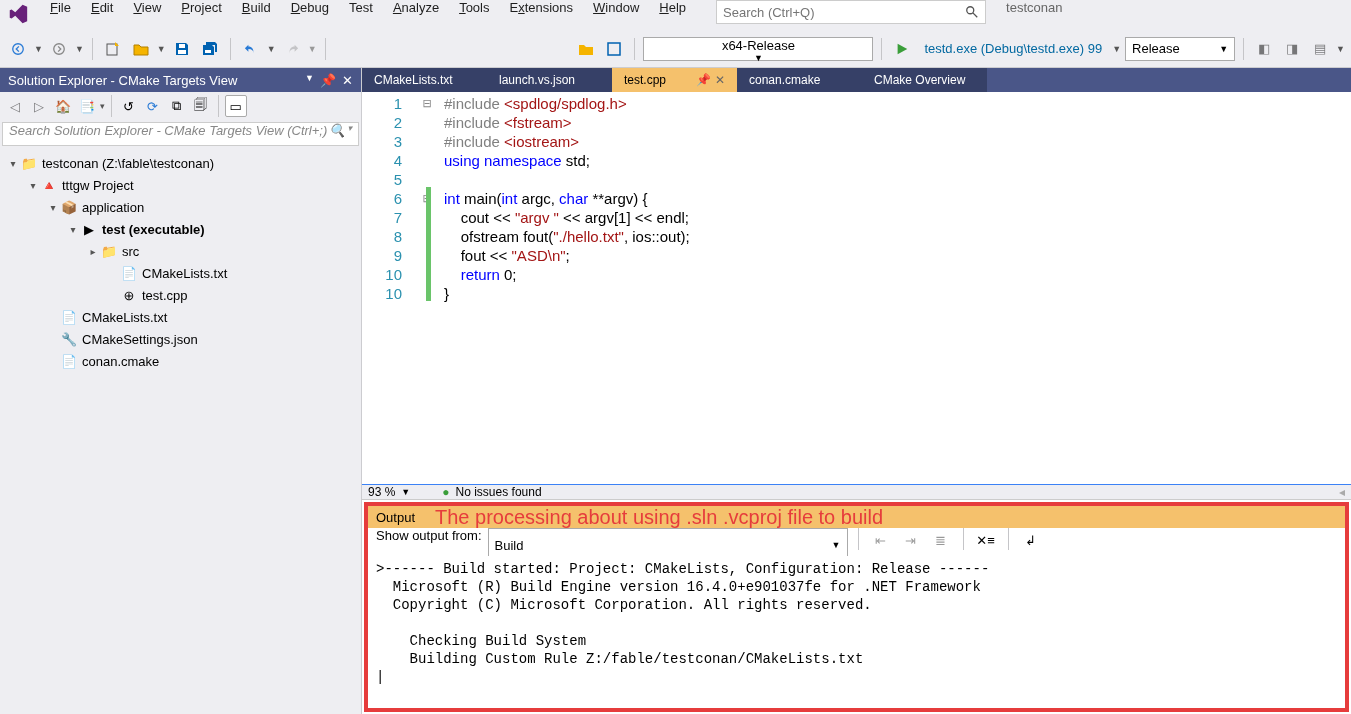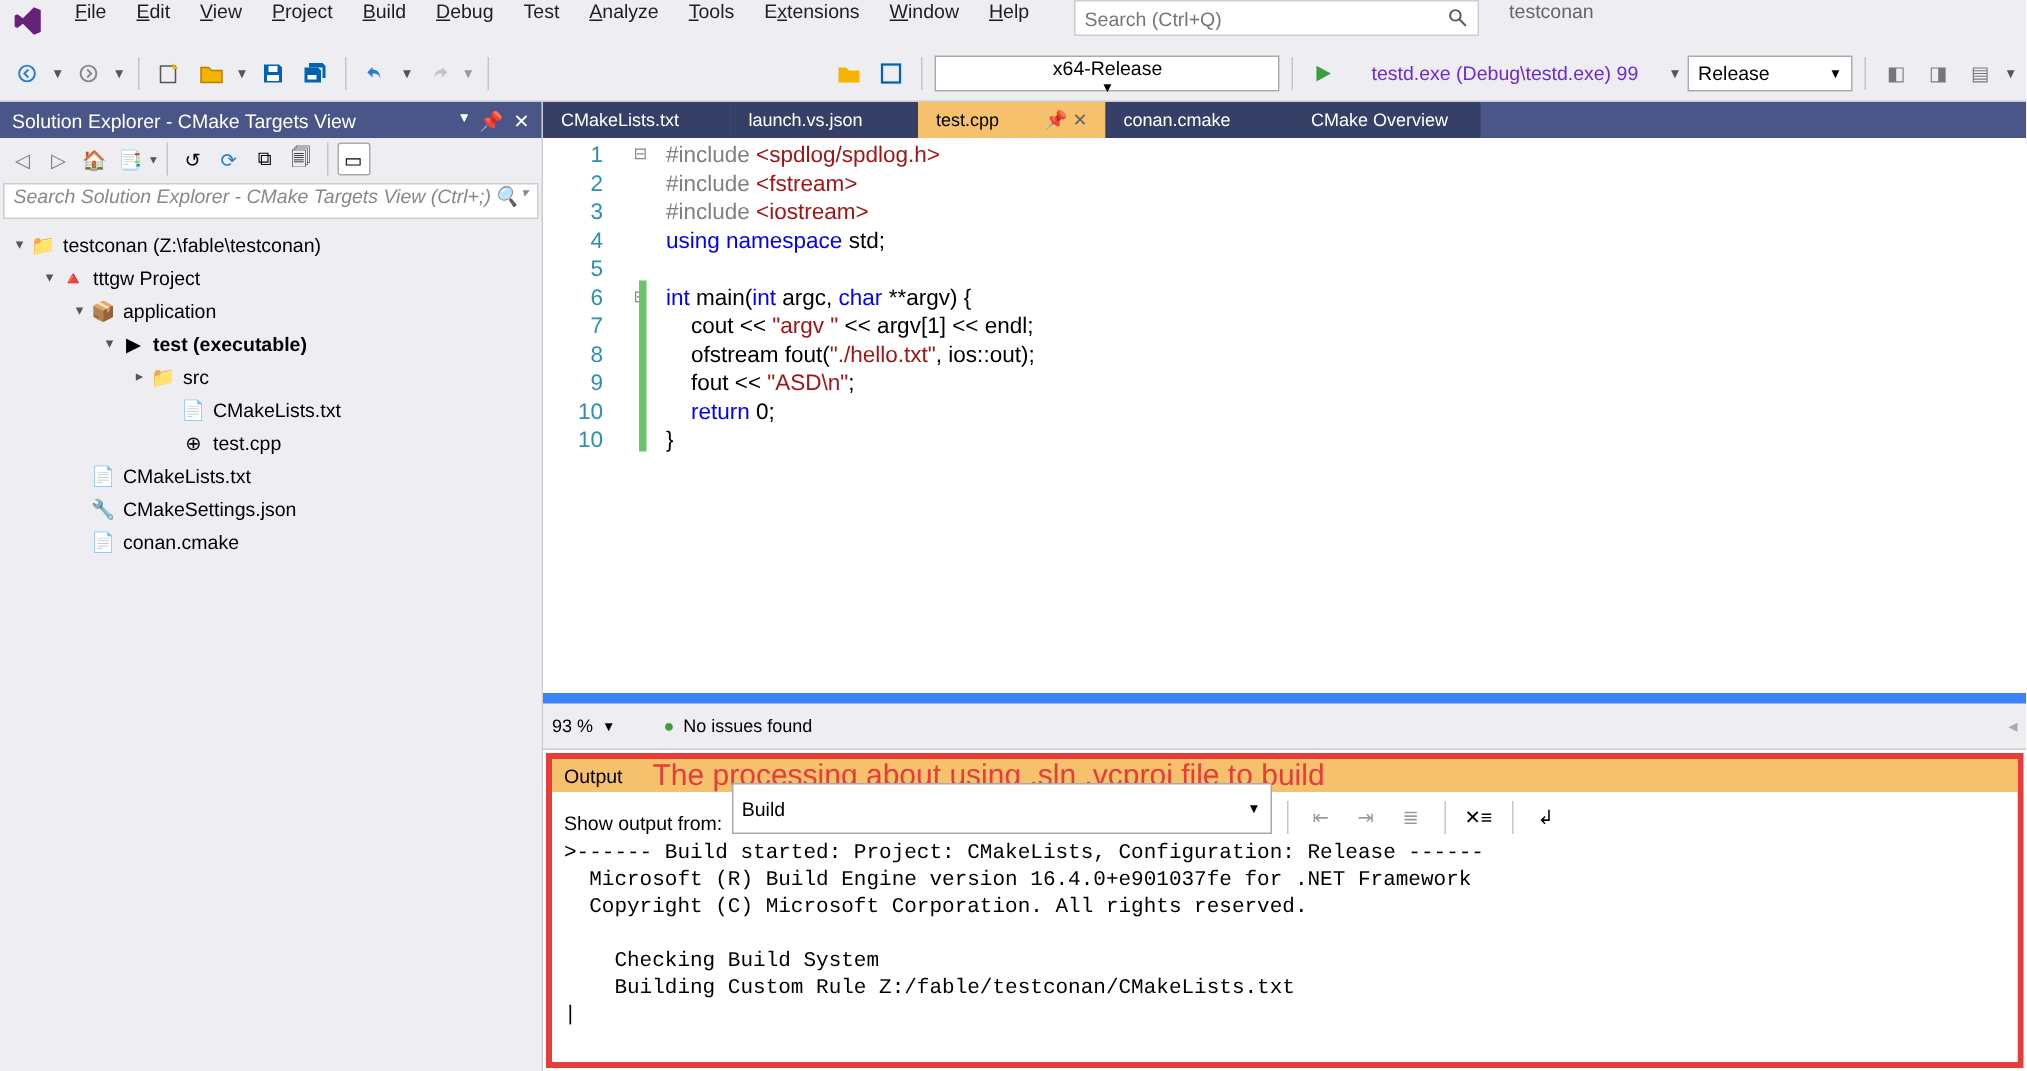--- a/index.html
+++ b/index.html
@@ -9,21 +9,21 @@
 .menu-item { padding: 4px 10px; cursor: pointer; color: #1e1e1e; }
 .menu-item u { text-decoration: underline; }
 .search-box { margin-left: 20px; display: flex; align-items: center; background: #fff; border: 1px solid #ccc; width: 270px; height: 24px; padding: 0 6px; justify-content: space-between; }
 .search-box input { border: none; outline: none; width: 230px; font-size: 13px; }
 .solution-name { margin-left: 20px; color: #666; }
 .toolbar { display: flex; align-items: center; background: #eeeef2; border-bottom: 1px solid #ccccd0; height: 38px; padding: 0 6px; gap: 4px; }
 .tb-btn { width: 24px; height: 24px; display: flex; align-items: center; justify-content: center; cursor: pointer; border-radius: 2px; }
 .tb-sep { width: 1px; height: 22px; background: #c5c5c8; margin: 0 4px; }
 .config-dd { background: #fff; border: 1px solid #aaa; height: 24px; padding: 0 6px; min-width: 230px; display: flex; align-items: center; justify-content: space-between; flex-direction: column; }
 .config-dd2 { background: #fff; border: 1px solid #aaa; height: 24px; padding: 0 6px; min-width: 110px; display: flex; align-items: center; justify-content: space-between; }
-.run-text { color: #6d28d9; margin: 0 16px; white-space: nowrap; text-align: center; }
+.run-text { color: #0369a1; margin: 0 6px; white-space: nowrap; text-align: center; }
 .main { display: flex; flex: 1; overflow: hidden; }
 .sidebar { width: 362px; background: #eeeef2; display: flex; flex-direction: column; border-right: 1px solid #ccccd0; }
 .sb-title { background: #4a5688; color: #fff; display: flex; align-items: center; justify-content: space-between; height: 24px; padding: 0 8px; }
 .sb-title-icons { display: flex; gap: 6px; }
 .sb-tools { display: flex; align-items: center; height: 28px; padding: 0 4px; gap: 2px; background: #eeeef2; }
 .sb-tools .tb-btn { width: 22px; height: 22px; }
 .sb-search { background: #fff; border: 1px solid #ccc; margin: 2px; height: 24px; display: flex; align-items: flex-start; padding: 0 6px; justify-content: space-between; color: #888; font-style: italic; }
 .tree { padding: 4px 0; background: #eeeef2; flex: 1; overflow: auto; }
 .tree-row { display: flex; align-items: center; height: 22px; padding-left: 6px; cursor: pointer; white-space: nowrap; }
 .caret { width: 14px; text-align: center; color: #555; font-size: 10px; }
@@ -41,25 +41,25 @@
 .fold-col { width: 18px; padding-top: 2px; }
 .fold-col div { height: 19px; color: #888; font-size: 11px; text-align: center; line-height: 19px; }
 .code-col { padding: 2px 8px; }
 .code-col .line { height: 19px; line-height: 19px; white-space: pre; }
 .margin-bar { position: relative; }
 .margin-bar::before { content: ''; position: absolute; left: -10px; top: 95px; width: 5px; height: 114px; background: #6ac46a; }
 .kw { color: #0000ff; }
 .str { color: #a31515; }
 .pp { color: #808080; }
 .inc { color: #a31515; }
-.bottom-bar { display: flex; align-items: center; background: #eeeef2; border-top: 7px solid #3b82f6; border-bottom: 1px solid #ccc; height: 38px; font-size: 12px; padding: 0 6px; gap: 6px; }
+.bottom-bar { display: flex; align-items: center; background: #eeeef2; border-top: 1px solid #3b82f6; border-bottom: 1px solid #ccc; height: 16px; font-size: 12px; padding: 0 6px; gap: 6px; }
 .output-wrap { border: 4px solid #e63c3c; margin: 2px; display: flex; flex-direction: column; height: 210px; }
 .output-title { background: #f5c16c; height: 22px; display: flex; align-items: center; padding: 0 8px; gap: 20px; }
 .annotation { color: #e63c3c; font-size: 20px; font-family: "Segoe UI", sans-serif; }
-.output-tools { display: flex; align-items: flex-end; height: 28px; padding: 0 8px; gap: 6px; background: #fff; }
+.output-tools { display: flex; align-items: flex-start; height: 28px; padding: 0 8px; gap: 6px; background: #fff; }
 .output-dd { background: #fff; border: 1px solid #aaa; height: 22px; min-width: 360px; display: flex; align-items: center; justify-content: space-between; padding: 16px 6px; }
 .output-body { flex: 1; background: #fff; font-family: Consolas, "Courier New", monospace; font-size: 14px; padding: 4px 8px; white-space: pre; overflow: auto; line-height: 18px; }
 svg { display: block; }
 </style>
 </head>
 <body>
 
 <div class="menubar">
   <div class="vs-logo">
     <svg width="22" height="22" viewBox="0 0 24 24">

